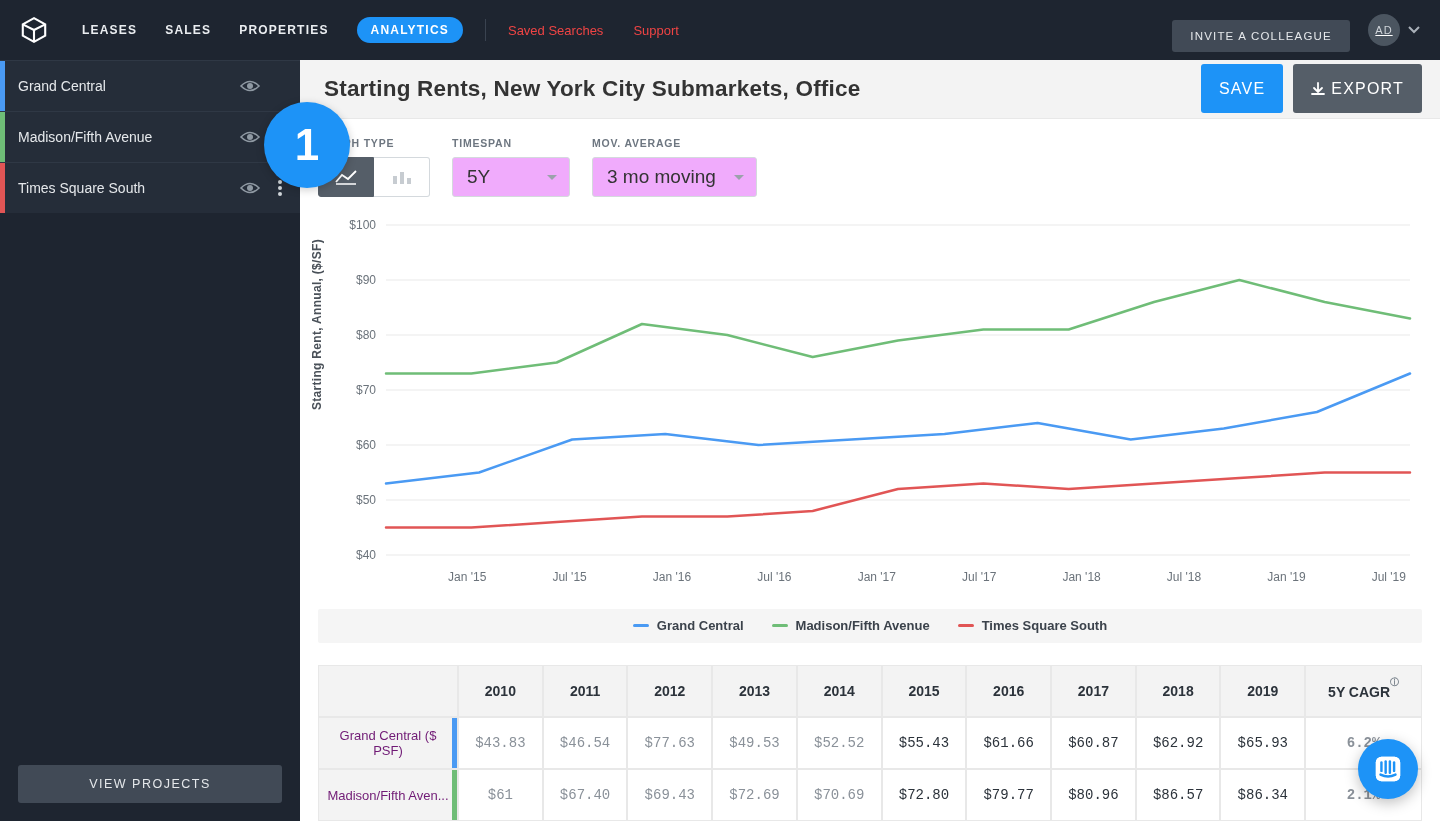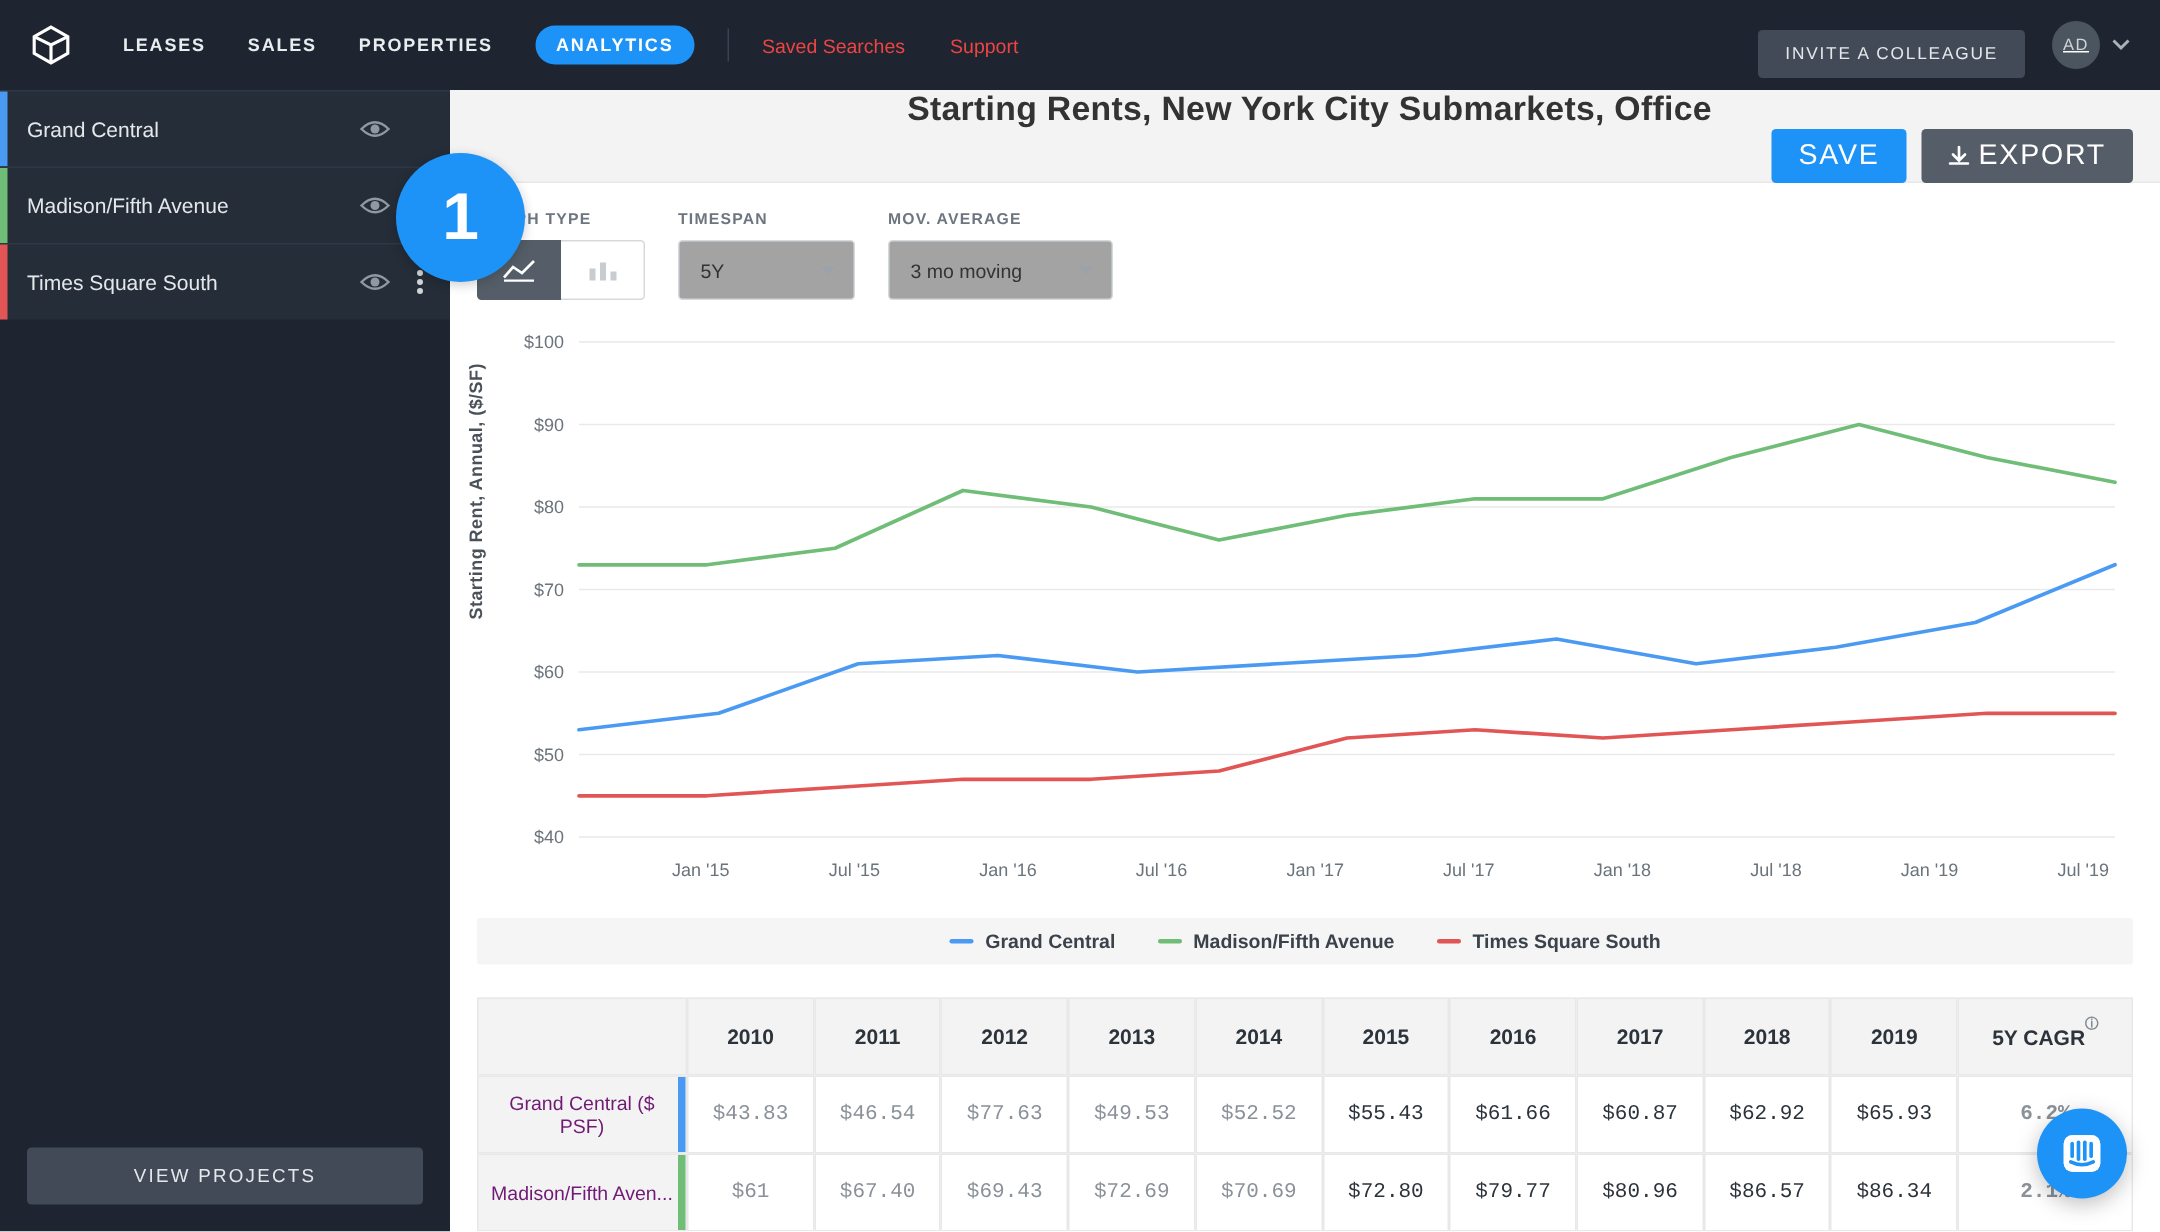--- a/index.html
+++ b/index.html
@@ -45,36 +45,36 @@
   .dataset-item .stripe{position:absolute;left:0;top:0;width:5px;height:100%;}
   .dataset-item .label{flex:1;white-space:nowrap;overflow:hidden;text-overflow:ellipsis;}
   .eye{width:24px;height:24px;margin-right:8px;color:#8f99a3;display:flex;align-items:center;justify-content:center;}
   .dots{width:20px;height:24px;color:#cfd4d9;display:flex;align-items:center;justify-content:center;}
   .dots svg,.eye svg{display:block;}
   .sidebar-bottom{margin-top:auto;padding:18px;}
   .view-projects{height:38px;background:#414a56;color:#e5e8eb;display:flex;align-items:center;justify-content:center;font-size:12.5px;letter-spacing:1.5px;border-radius:3px;cursor:pointer;}
 
   
   .main{flex:1;display:flex;flex-direction:column;position:relative;overflow:hidden;}
-  .main-header{height:62px;background:var(--grey-bg);border-bottom:1px solid var(--border);display:flex;align-items:center;padding:0 18px;flex-direction:column;}
+  .main-header{height:62px;background:var(--grey-bg);border-bottom:1px solid var(--border);display:flex;align-items:center;padding:0 18px;}
   .main-title{font-size:22.5px;font-weight:700;letter-spacing:0.2px;margin-left:6px;}
   .header-actions{margin-left:auto;display:flex;gap:10px;}
-  .act-btn{height:36px;padding:0 18px;display:flex;align-items:center;gap:6px;border-radius:3px;font-size:19px;letter-spacing:1.2px;cursor:pointer;}
+  .act-btn{height:49px;padding:0 18px;display:flex;align-items:center;gap:6px;border-radius:3px;font-size:16px;letter-spacing:1.2px;cursor:pointer;}
   .act-save{background:var(--blue);color:#fff;}
   .act-export{background:#555e68;color:#fff;}
 
   .controls-row{display:flex;padding:18px;gap:22px;align-items:flex-end;}
   .ctrl{display:flex;flex-direction:column;}
   .ctrl-label{font-size:10.5px;letter-spacing:0.8px;color:#6d7680;font-weight:700;margin-bottom:8px;}
   .graph-toggle{display:flex;}
   .gt-btn{width:56px;height:40px;border:1px solid #d4d9dd;display:flex;align-items:center;justify-content:center;cursor:pointer;background:#fff;}
   .gt-btn.active{background:#555e68;border-color:#555e68;color:#fff;}
   .gt-btn:first-child{border-radius:3px 0 0 3px;}
   .gt-btn:last-child{border-radius:0 3px 3px 0;border-left:0;}
-  .select{height:40px;min-width:118px;border:1px solid #d4d9dd;border-radius:3px;background:#a3a3a3;padding:0 40px 0 14px;display:flex;align-items:center;font-size:13px;color:#333;position:relative;cursor:pointer;}
+  .select{height:40px;min-width:118px;border:1px solid #d4d9dd;border-radius:3px;background:#f0abfc;padding:0 40px 0 14px;display:flex;align-items:center;font-size:19px;color:#333;position:relative;cursor:pointer;}
   .select::after{content:"";position:absolute;right:12px;top:17px;border:5px solid transparent;border-top-color:#9aa2ab;}
   .select.wide{min-width:150px;}
 
   .chart-area{padding:0 18px;position:relative;}
   .ylabel{position:absolute;left:10px;top:195px;transform:rotate(-90deg);transform-origin:left top;font-size:12px;color:#4a5159;font-weight:600;letter-spacing:0.3px;}
   svg.chart{display:block;}
 
   .legend{height:36px;background:#f5f5f5;margin:14px 18px 0 18px;display:flex;align-items:center;justify-content:center;gap:28px;font-size:13px;font-weight:600;color:#3b424b;border-radius:2px;}
   .legend-item{display:flex;align-items:center;gap:8px;}
   .legend-swatch{width:16px;height:3px;border-radius:2px;}

